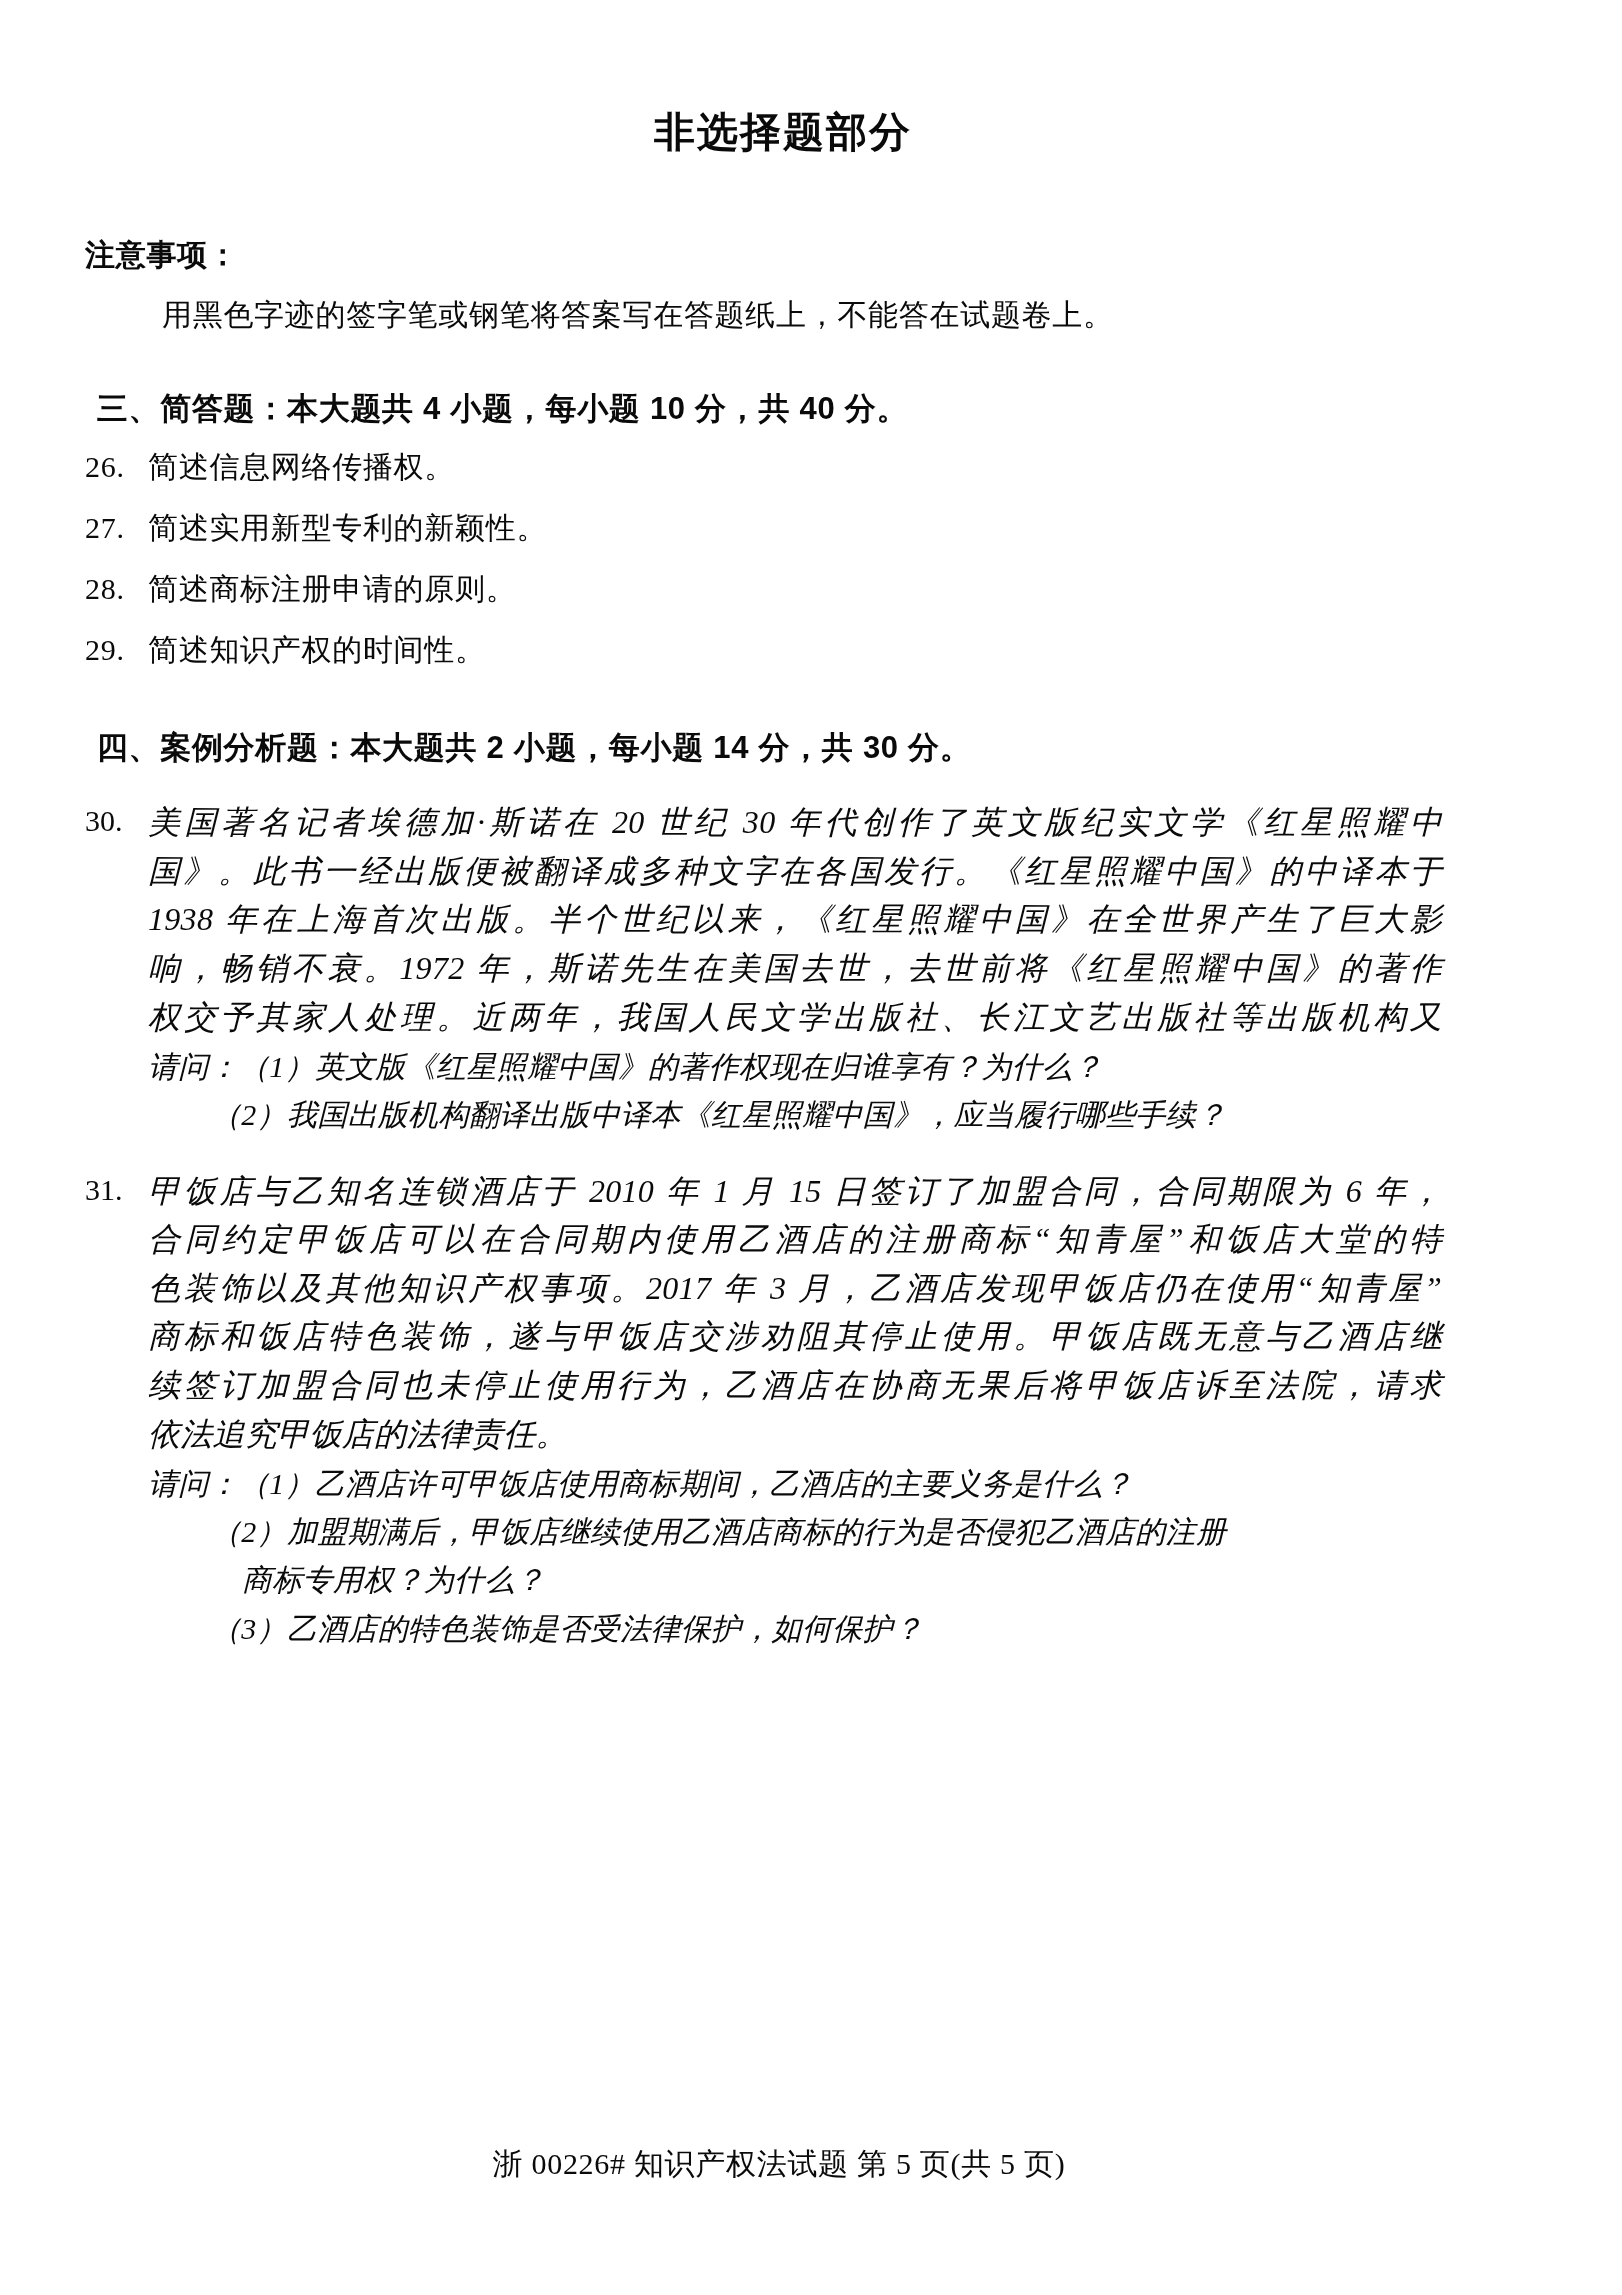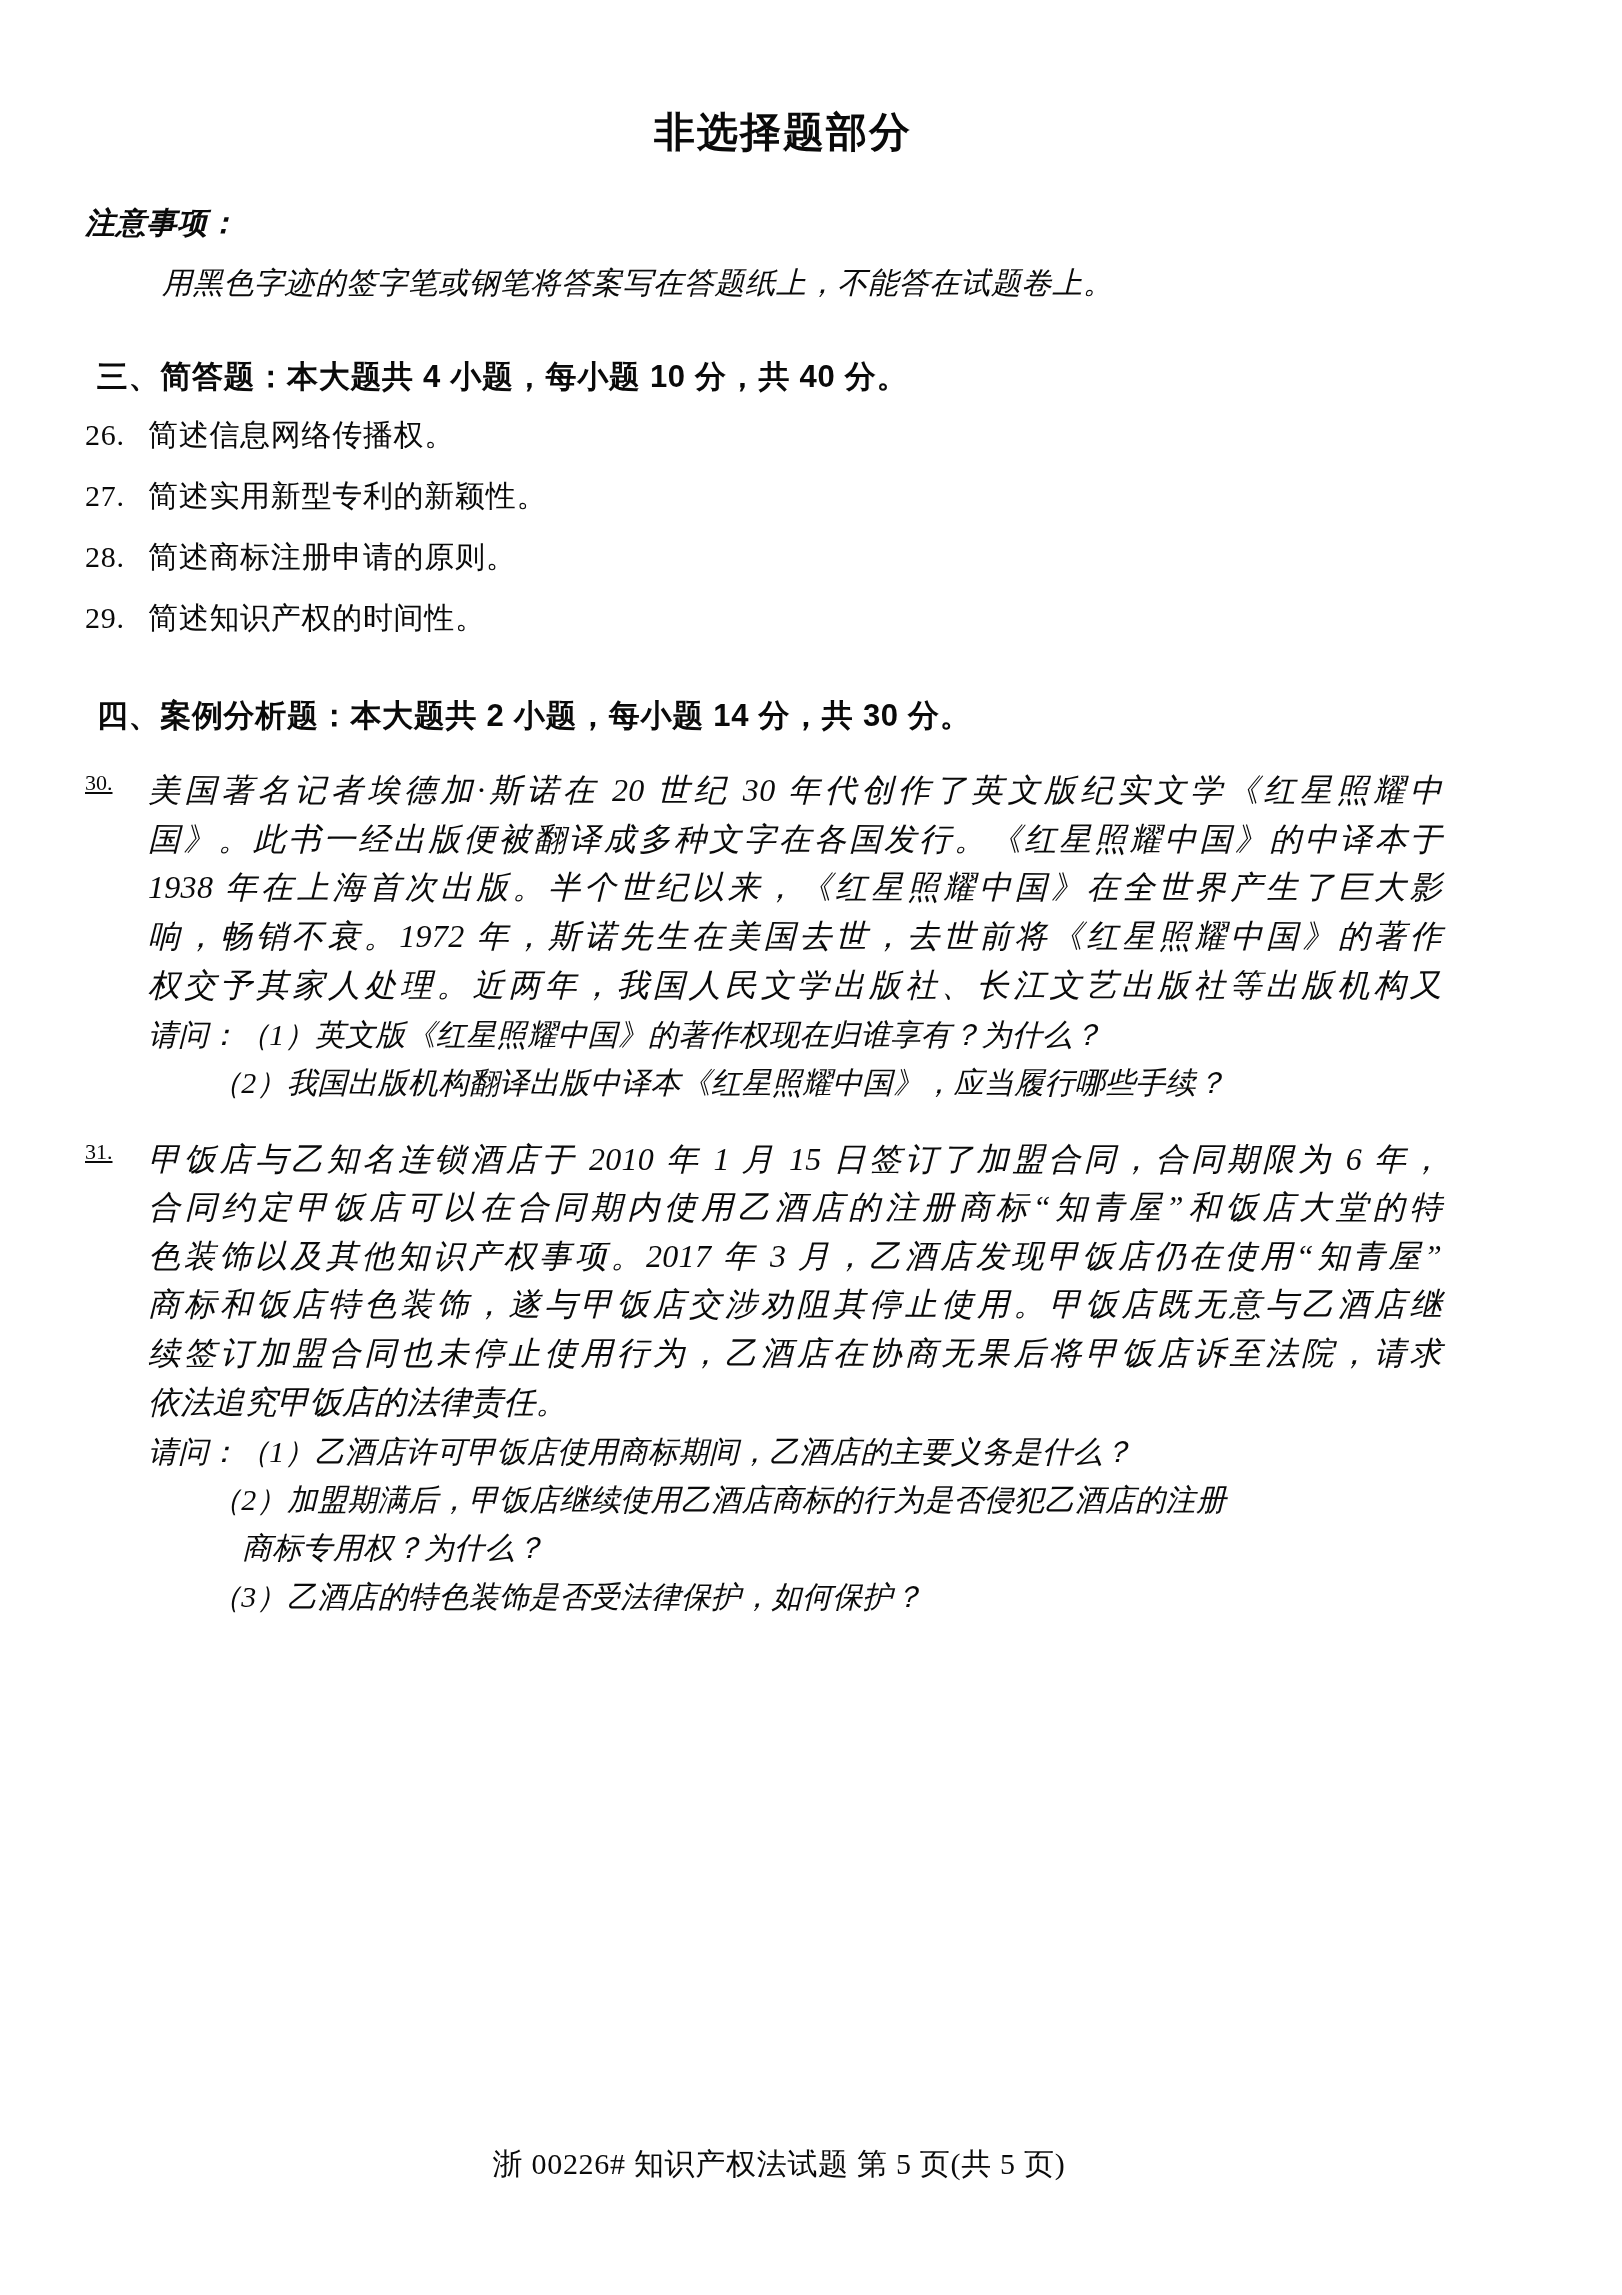--- a/index.html
+++ b/index.html
@@ -29,22 +29,21 @@
     font-family: "Liberation Sans", "DejaVu Sans", sans-serif;
     font-weight: bold;
     font-size: 41px;
     letter-spacing: 2px;
     margin: 6.5px 0 0 0;
     padding-left: 39px;
   }
 
   
   .notice-block {
-    margin-top: 43px;
-    font-style: italic;
+    margin-top: 75px;
   }
   .notice-heading {
     font-family: "Liberation Sans", "DejaVu Sans", sans-serif;
     font-weight: bold;
     font-size: 30px;
     letter-spacing: 0.7px;
   }
   .notice-body {
     font-size: 30px;
     margin-top: 19.6px;
@@ -91,24 +90,23 @@
 
   
   .case-item {
     display: flex;
     align-items: flex-start;
     margin-top: 29px;
   }
   .case-num {
     width: 63px;
     flex: 0 0 63px;
-    font-size: 22px;
+    font-size: 30px;
     line-height: 1.52;
     font-family: "Liberation Serif", "DejaVu Serif", serif;
-    text-decoration: underline;
   }
   .case-body {
     flex: 1 1 auto;
   }
   .case-para {
     font-size: 32px;
     line-height: 1.52;
     text-align: justify;
     text-align-last: justify;
     letter-spacing: 0.3px;

